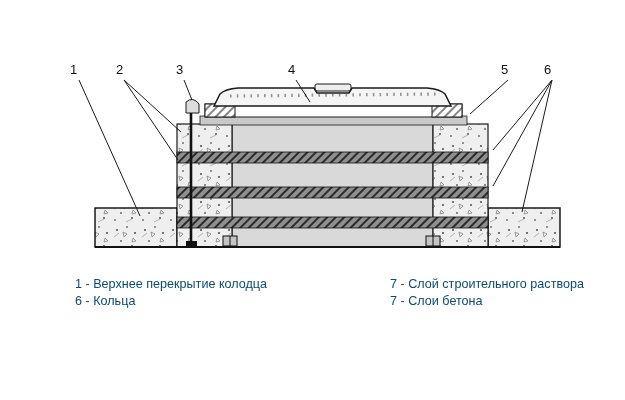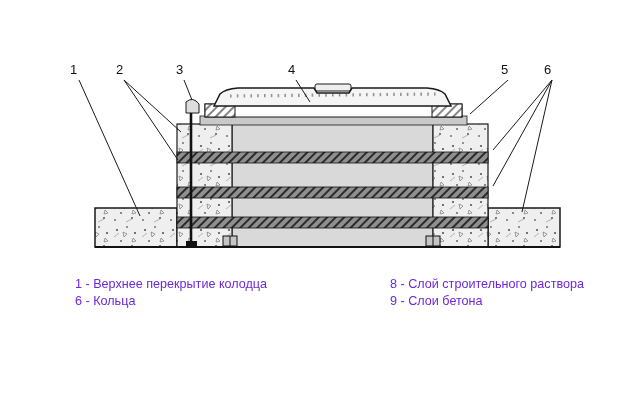--- a/index.html
+++ b/index.html
@@ -5,21 +5,21 @@
   html,body{margin:0;padding:0;background:#fff;}
   .stage{
     position:relative;width:625px;height:400px;background:#ffffff;
     font-family:"Liberation Sans", sans-serif;overflow:hidden;
   }
   .drawing-svg{position:absolute;left:0;top:0;}
   .callout{
     position:absolute;font-size:13px;color:#111;line-height:1;
   }
   .legend-col{
-    position:absolute;font-size:12.6px;color:#6d28d9;
+    position:absolute;font-size:12.6px;color:#0c4a6e;
   }
   .legend-col div{line-height:17px;white-space:nowrap;}
   .legend-left{left:75px;top:276px;}
   .legend-right{left:390px;top:276px;}
 </style>
 </head>
 <body>
 
 <div class="stage">
 
@@ -101,17 +101,17 @@
   <div class="callout" style="left:176px;top:63px">3</div>
   <div class="callout" style="left:288px;top:63px">4</div>
   <div class="callout" style="left:501px;top:63px">5</div>
   <div class="callout" style="left:544px;top:63px">6</div>
 
   <div class="legend-col legend-left">
     <div>1 - Верхнее перекрытие колодца</div>
     <div>6 - Кольца</div>
   </div>
   <div class="legend-col legend-right">
-    <div>8 - Слой строительного раствора</div>
-    <div>9 - Слои бетона</div>
+    <div>7 - Слой строительного раствора</div>
+    <div>7 - Слои бетона</div>
   </div>
 
 </div>
 
 </body></html>

